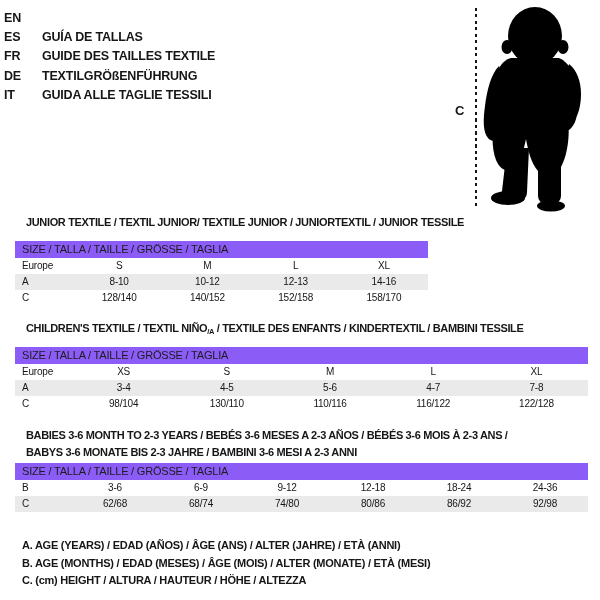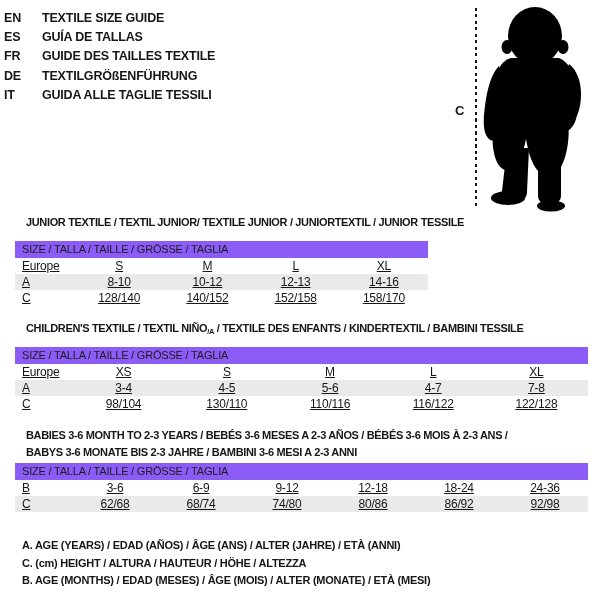--- a/index.html
+++ b/index.html
@@ -31,21 +31,21 @@
   }
   h2 .sub{font-size:7.5px;vertical-align:-2px;}
   .title-line{display:block;line-height:17px;}
 
   
   .size-table{position:absolute;left:15px;}
   .size-bar{
     height:17px;line-height:17px;background:#8b5cf6;
     padding-left:7px;font-size:11px;letter-spacing:-0.2px;color:#1c1c1c;
   }
-  .t-row{display:flex;height:16px;line-height:16px;font-size:12px;letter-spacing:-0.2px;text-decoration:underline;}
+  .t-row{display:flex;height:16px;line-height:16px;font-size:10px;letter-spacing:-0.2px;}
   .t-row.stripe{background:#eaeaea;}
   .cell-label{width:53px;padding-left:7px;}
   .t2 .cell-label,.t3 .cell-label{width:50px;}
   .cell-val{flex:1;text-align:center;}
 
   .t1{top:241px;width:413px;}
   .t2{top:347px;width:573px;}
   .t3{top:463px;width:573px;}
   .title-1{top:212px;}
   .title-2{top:318px;}
@@ -54,21 +54,20 @@
   
   .legend{left:22px;top:537px;}
   .legend-row{font-size:11px;font-weight:bold;line-height:17.5px;letter-spacing:-0.25px;white-space:nowrap;}
 </style>
 </head>
 <body>
 
 <div class="abs lang-block">
   <div class="lang-row">
     <span class="lang-code">EN</span>
-    <span class="lang-title">TEXTILE SIZE GUIDE</span>
   </div>
   <div class="lang-row">
     <span class="lang-code">ES</span>
     <span class="lang-title">GUÍA DE TALLAS</span>
   </div>
   <div class="lang-row">
     <span class="lang-code">FR</span>
     <span class="lang-title">GUIDE DES TAILLES TEXTILE</span>
   </div>
   <div class="lang-row">
@@ -177,15 +176,15 @@
     <span class="cell-val">68/74</span>
     <span class="cell-val">74/80</span>
     <span class="cell-val">80/86</span>
     <span class="cell-val">86/92</span>
     <span class="cell-val">92/98</span>
   </div>
 </div>
 
 <div class="abs legend">
   <div class="legend-row">A. AGE (YEARS) / EDAD (AÑOS) / ÂGE (ANS) / ALTER (JAHRE) / ETÀ (ANNI)</div>
+  <div class="legend-row">B. AGE (MONTHS) / EDAD (MESES) / ÂGE (MOIS) / ALTER (MONATE) / ETÀ (MESI)</div>
   <div class="legend-row">C. (cm) HEIGHT / ALTURA / HAUTEUR / HÖHE / ALTEZZA</div>
-  <div class="legend-row">B. AGE (MONTHS) / EDAD (MESES) / ÂGE (MOIS) / ALTER (MONATE) / ETÀ (MESI)</div>
 </div>
 
 </body></html>

